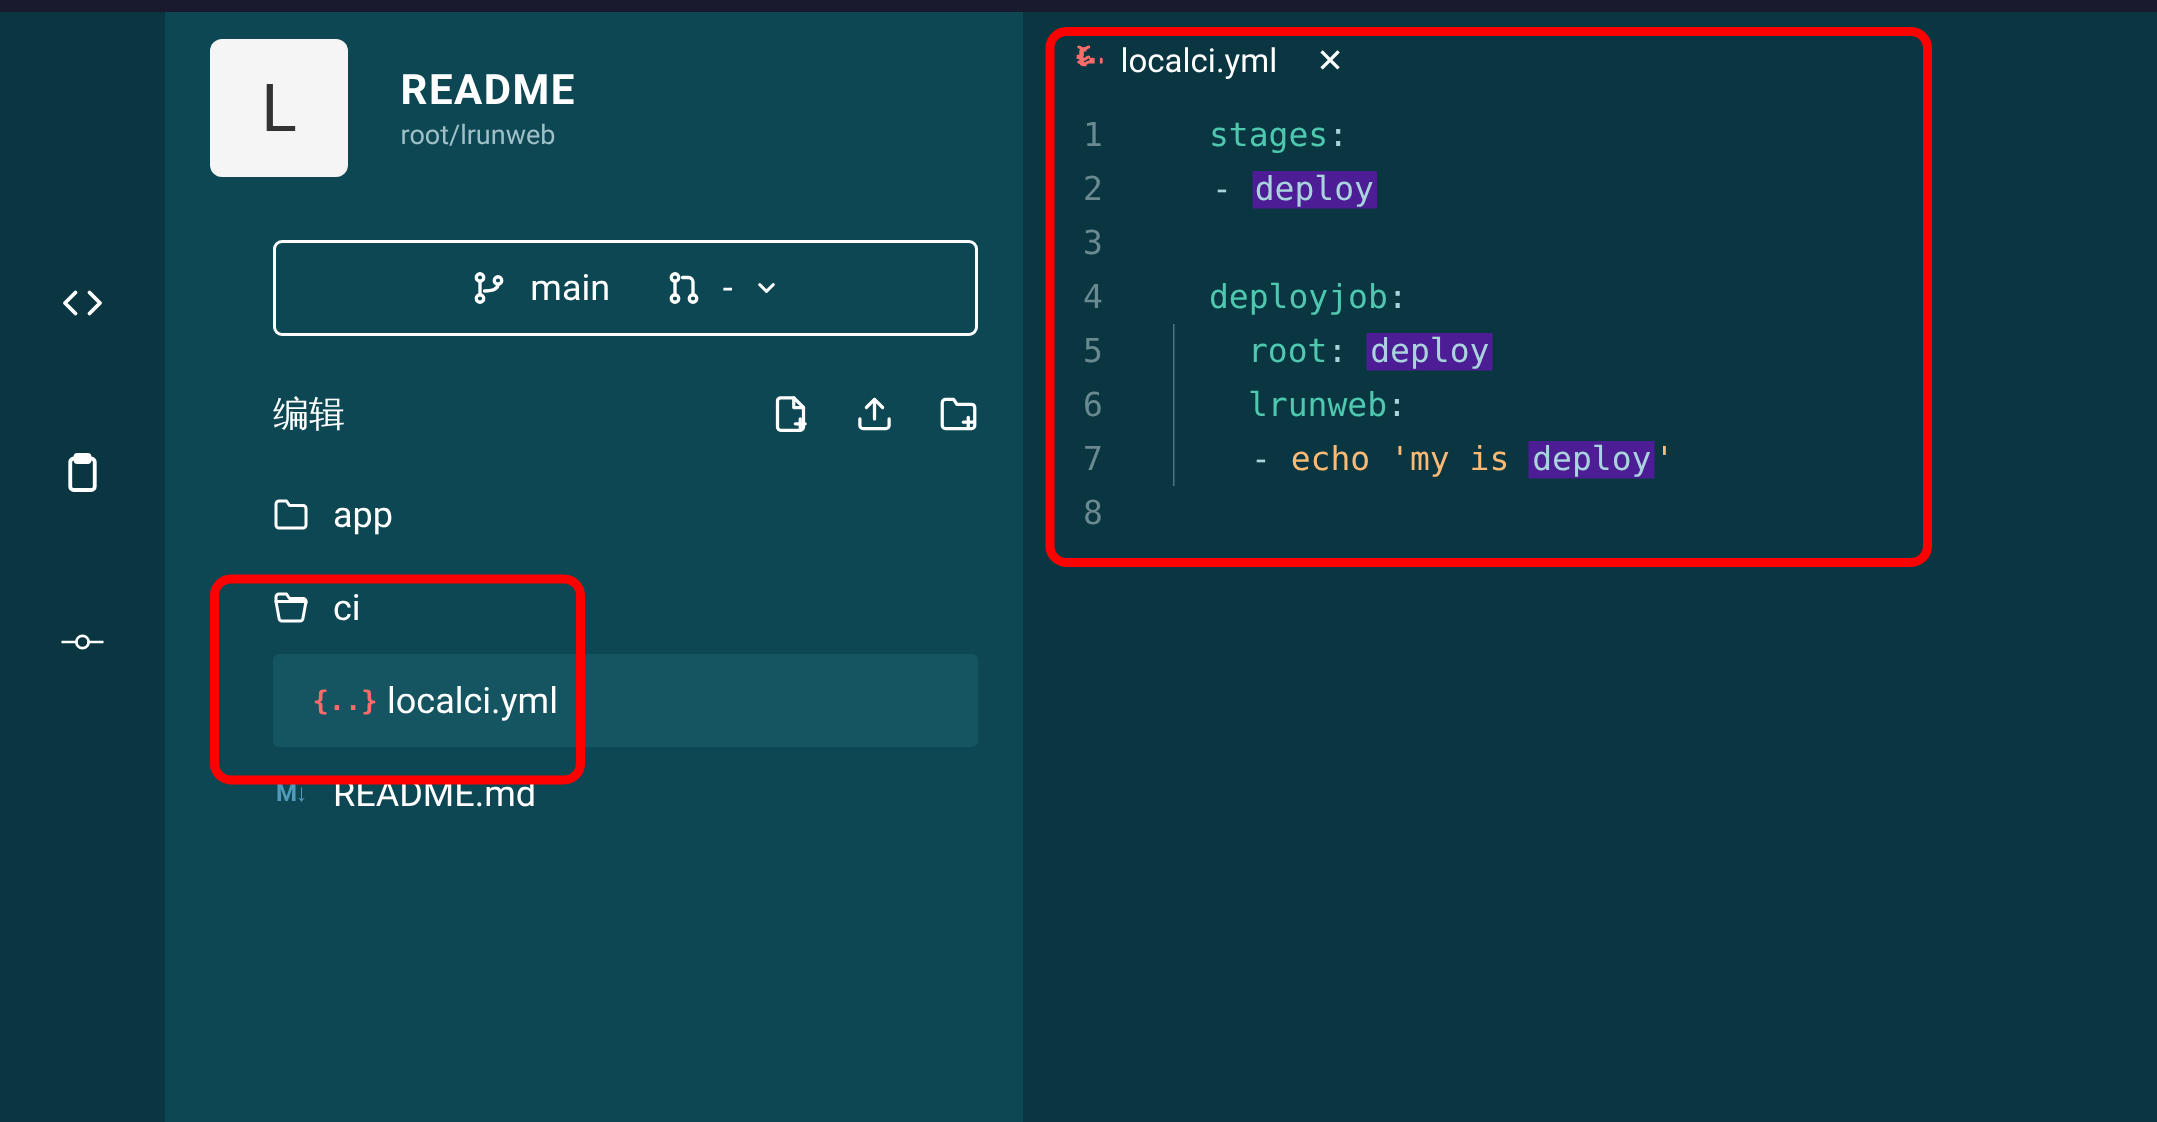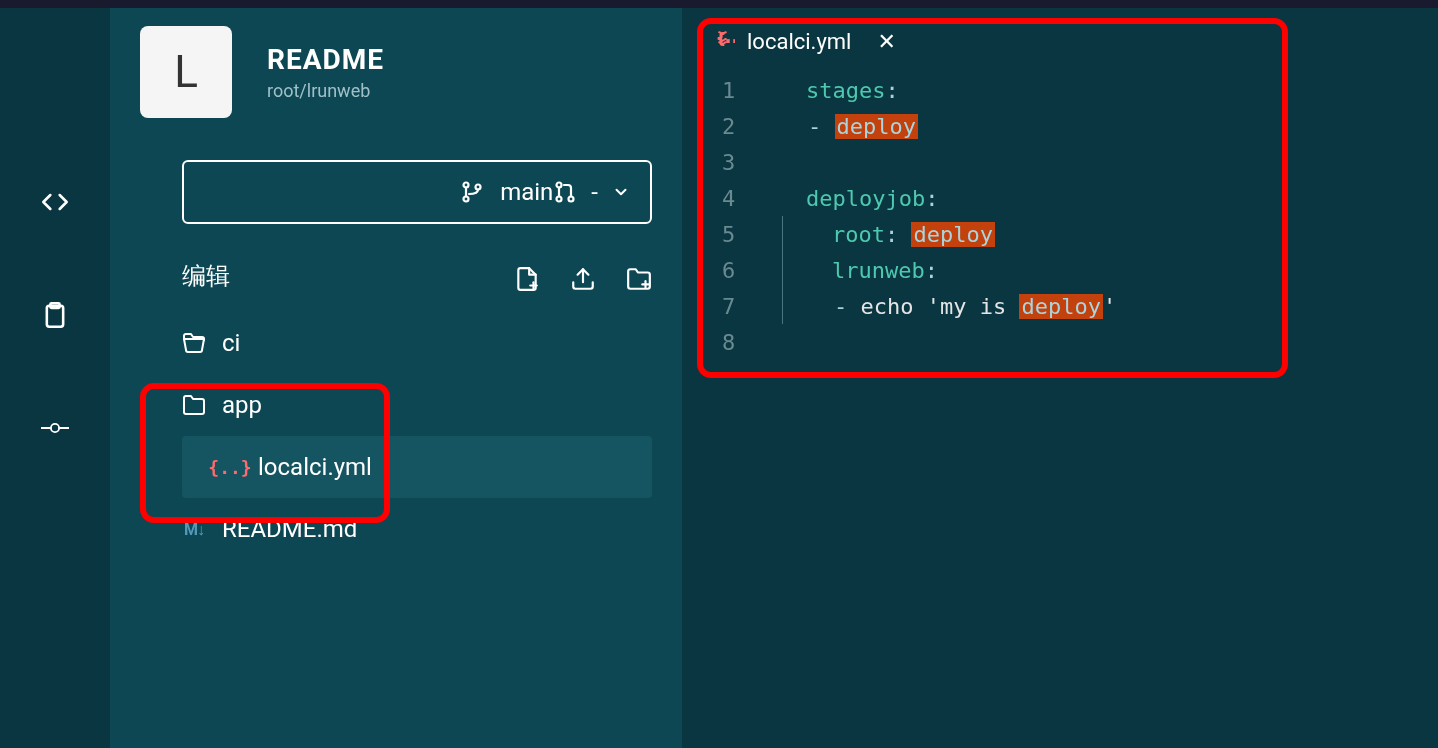--- a/index.html
+++ b/index.html
@@ -76,22 +76,23 @@
   .branch-section {
     padding-left: 42px;
   }
   .branch-selector {
     border: 2.5px solid #ffffff;
     border-radius: 6px;
     height: 64px;
     display: flex;
     align-items: center;
     padding: 0 20px;
-    justify-content: flex-end;
+    justify-content: center;
     cursor: pointer;
+    gap: 37px;
   }
   .branch-left {
     display: flex;
     align-items: center;
     gap: 16px;
   }
   .branch-name {
     font-size: 24px;
     color: #fff;
   }
@@ -99,21 +100,21 @@
     display: flex;
     align-items: center;
     gap: 14px;
   }
   .mr-text {
     font-size: 24px;
     color: #fff;
   }
   .edit-header {
     display: flex;
-    align-items: flex-end;
+    align-items: center;
     justify-content: space-between;
     margin-top: 36px;
     margin-bottom: 10px;
   }
   .edit-label {
     font-size: 24px;
     color: #fff;
   }
   .edit-actions {
     display: flex;
@@ -206,22 +207,22 @@
     padding-right: 48px;
     font-size: 22px;
   }
   .line-content {
     white-space: pre;
     display: flex;
     align-items: center;
   }
   .yaml-key { color: #4ec9b0; margin-left: 24px; }
   .yaml-punct { color: #aad4dd; }
-  .yaml-text { color: #e5e5e5; }
-  .yaml-highlight { background: #c2410c; color: #aad4dd; padding: 0 2px; }
+  .yaml-text { color: #fdba74; }
+  .yaml-highlight { background: #4c1d95; color: #aad4dd; padding: 0 2px; }
   .indent-guide {
     border-left: 1.5px solid #4a7580;
     display: inline-block;
     height: 36px;
     margin-right: 0;
   }
   .md-icon { color: #519aba; font-size: 16px; font-weight: bold; letter-spacing: -1px;}
   .yaml-file-icon { color: #ff6b6b; }
 </style>
 </head>
@@ -307,33 +308,33 @@
               <line x1="15" y1="17" x2="21" y2="17"></line>
               <line x1="18" y1="14" x2="18" y2="20"></line>
             </svg>
         </div>
       </div>
 
       <div class="file-tree" id="file-tree">
           <div class="tree-item">
             <span class="tree-icon">
               <svg width="24" height="24" viewBox="0 0 24 24" fill="none" stroke="#ffffff" stroke-width="2" stroke-linecap="round" stroke-linejoin="round">
+                <path d="M22 19a2 2 0 0 1-2 2H4a2 2 0 0 1-2-2V5a2 2 0 0 1 2-2h5l2 3h9a2 2 0 0 1 2 2z"></path>
+              </svg>
+            </span>
+            <span>app</span>
+          </div>
+          <div class="tree-item">
+            <span class="tree-icon">
+              <svg width="24" height="24" viewBox="0 0 24 24" fill="none" stroke="#ffffff" stroke-width="2" stroke-linecap="round" stroke-linejoin="round">
                 <path d="M2 8V5a2 2 0 0 1 2-2h5l2 3h9a2 2 0 0 1 2 2v1"></path>
                 <path d="M2 8h20l-2 11a2 2 0 0 1-2 2H6a2 2 0 0 1-2-2z"></path>
               </svg>
             </span>
             <span>ci</span>
-          </div>
-          <div class="tree-item">
-            <span class="tree-icon">
-              <svg width="24" height="24" viewBox="0 0 24 24" fill="none" stroke="#ffffff" stroke-width="2" stroke-linecap="round" stroke-linejoin="round">
-                <path d="M22 19a2 2 0 0 1-2 2H4a2 2 0 0 1-2-2V5a2 2 0 0 1 2-2h5l2 3h9a2 2 0 0 1 2 2z"></path>
-              </svg>
-            </span>
-            <span>app</span>
           </div>
           <div class="tree-item nested selected">
             <span class="tree-icon">
               <span style="color:#ff6b6b;font-family:monospace;font-size:18px;font-weight:bold;">{..}</span>
             </span>
             <span>localci.yml</span>
           </div>
           <div class="tree-item">
             <span class="tree-icon">
               <span class="md-icon">M↓</span>

